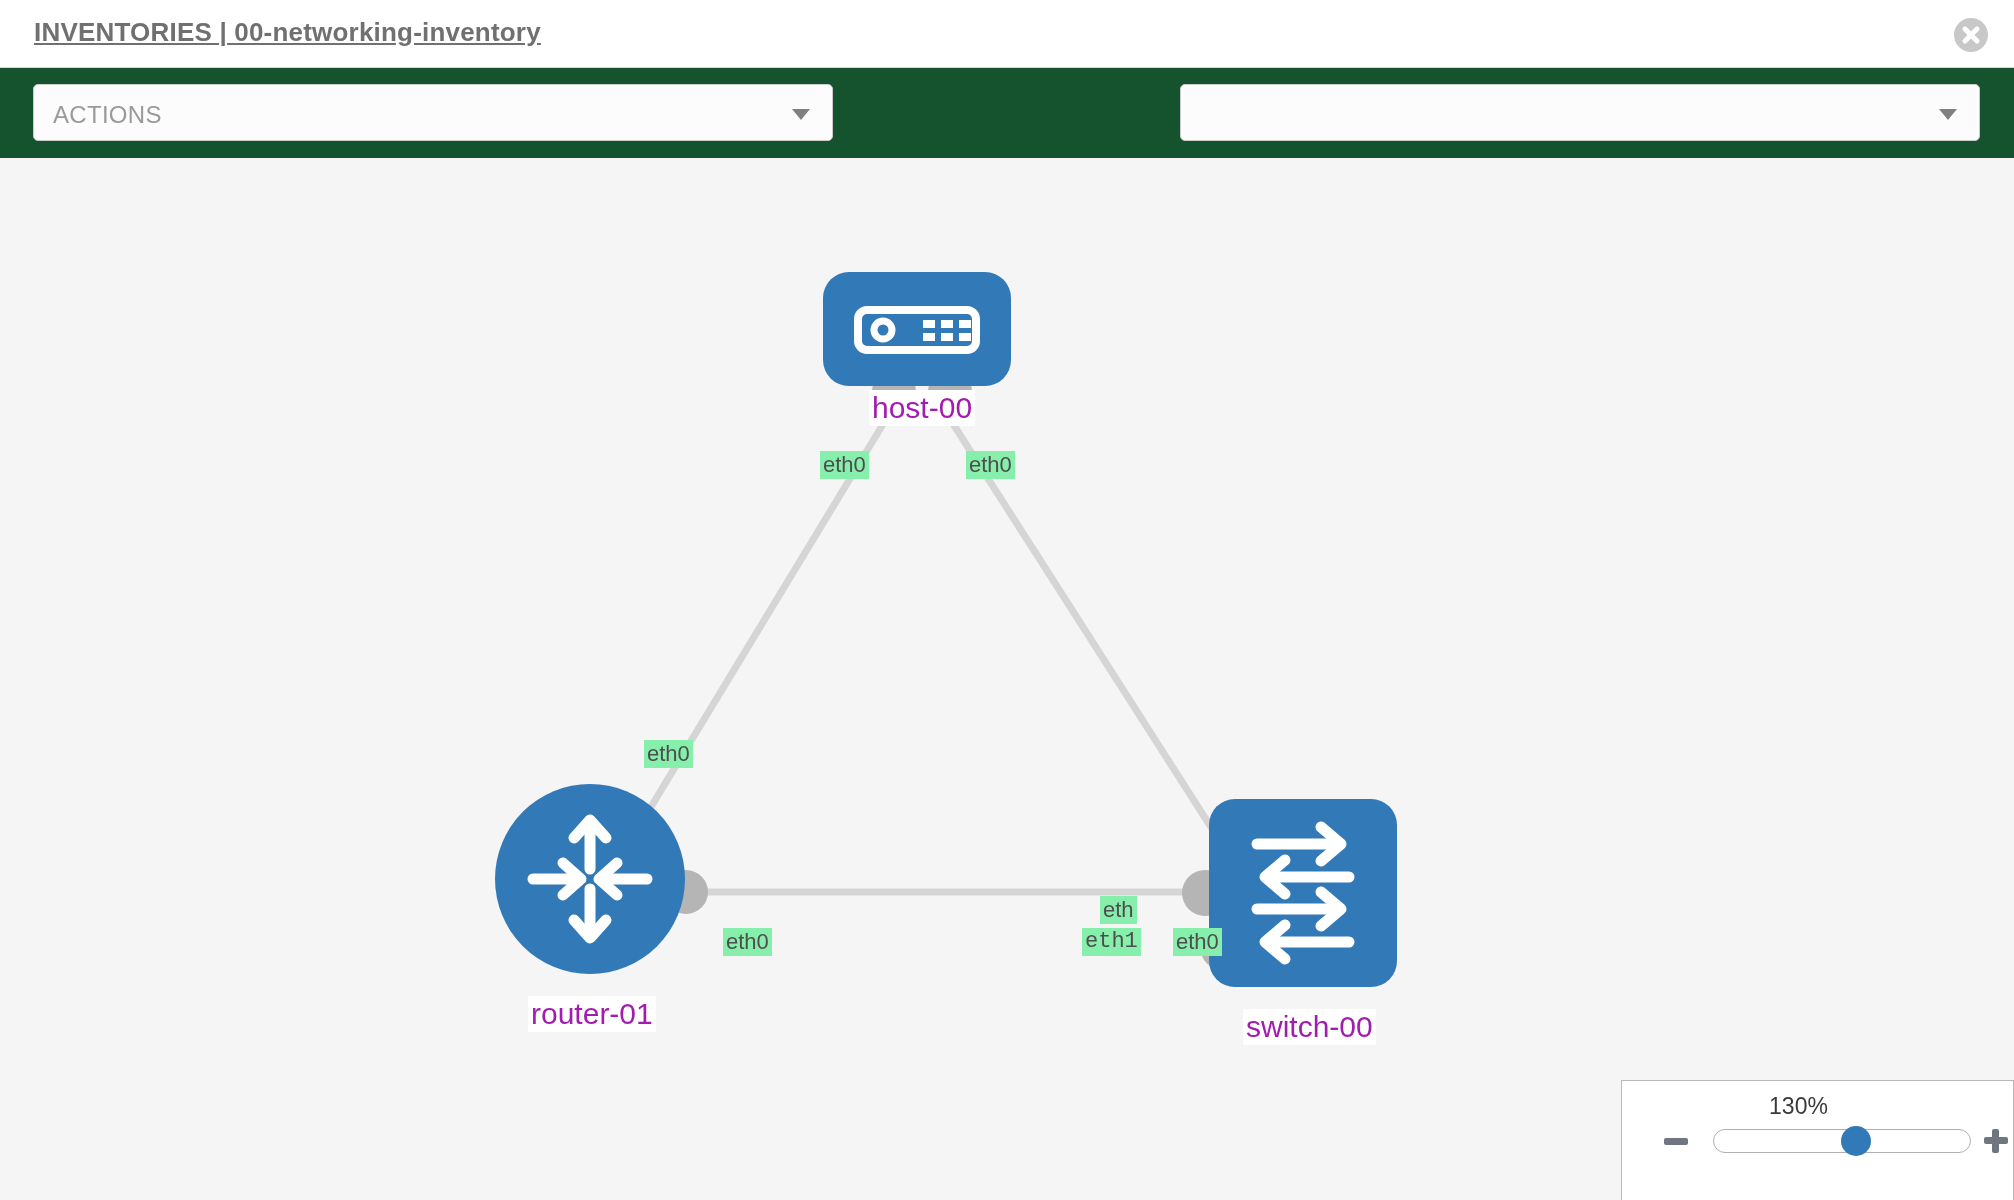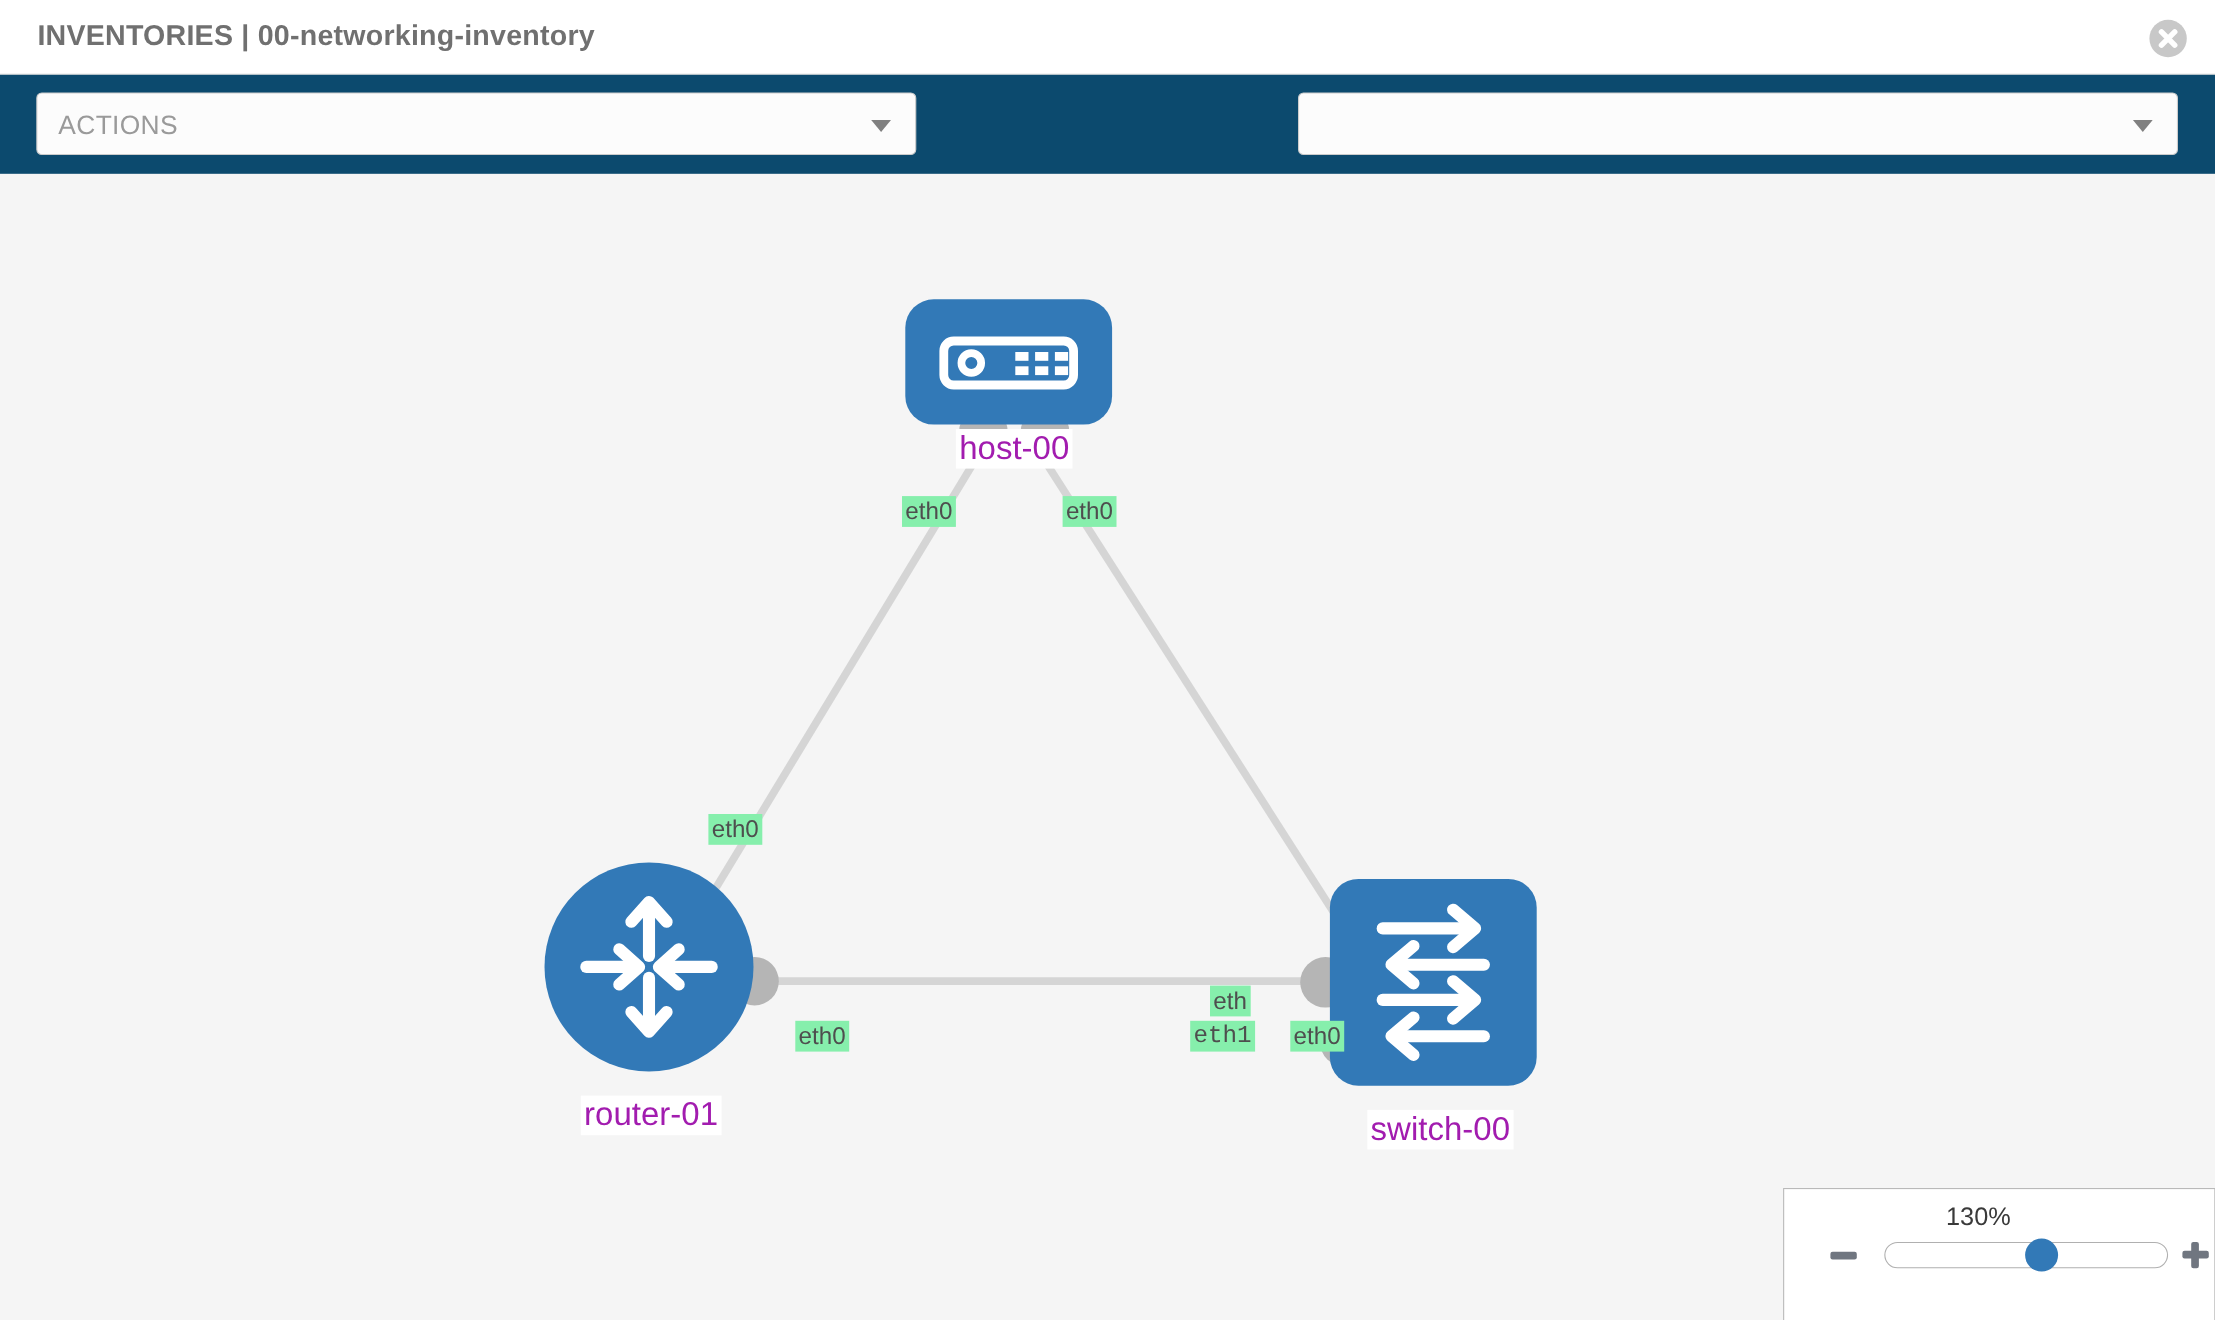--- a/index.html
+++ b/index.html
@@ -32,40 +32,41 @@
   }
   .title-text {
     position: absolute;
     left: 34px;
     top: 17px;
     font-size: 26px;
     font-weight: bold;
     color: #707070;
     letter-spacing: 0.2px;
     white-space: nowrap;
+    text-decoration: underline;
   }
   .close-btn {
     position: absolute;
     right: 26px;
     top: 18px;
     width: 34px;
     height: 34px;
     border-radius: 50%;
     background: #c8c8c8;
     cursor: pointer;
   }
   .close-btn svg { display: block; }
 
   
   .toolbar {
     position: absolute;
     left: 0; top: 68px;
     width: 2014px;
     height: 112px;
-    background: #0c4a6e;
+    background: #14532d;
     border-bottom: 6px solid #0f766e;
     box-sizing: border-box;
   }
   .actions-select {
     position: absolute;
     left: 33px;
     top: 16px;
     width: 800px;
     height: 57px;
     background: #fcfcfc;

